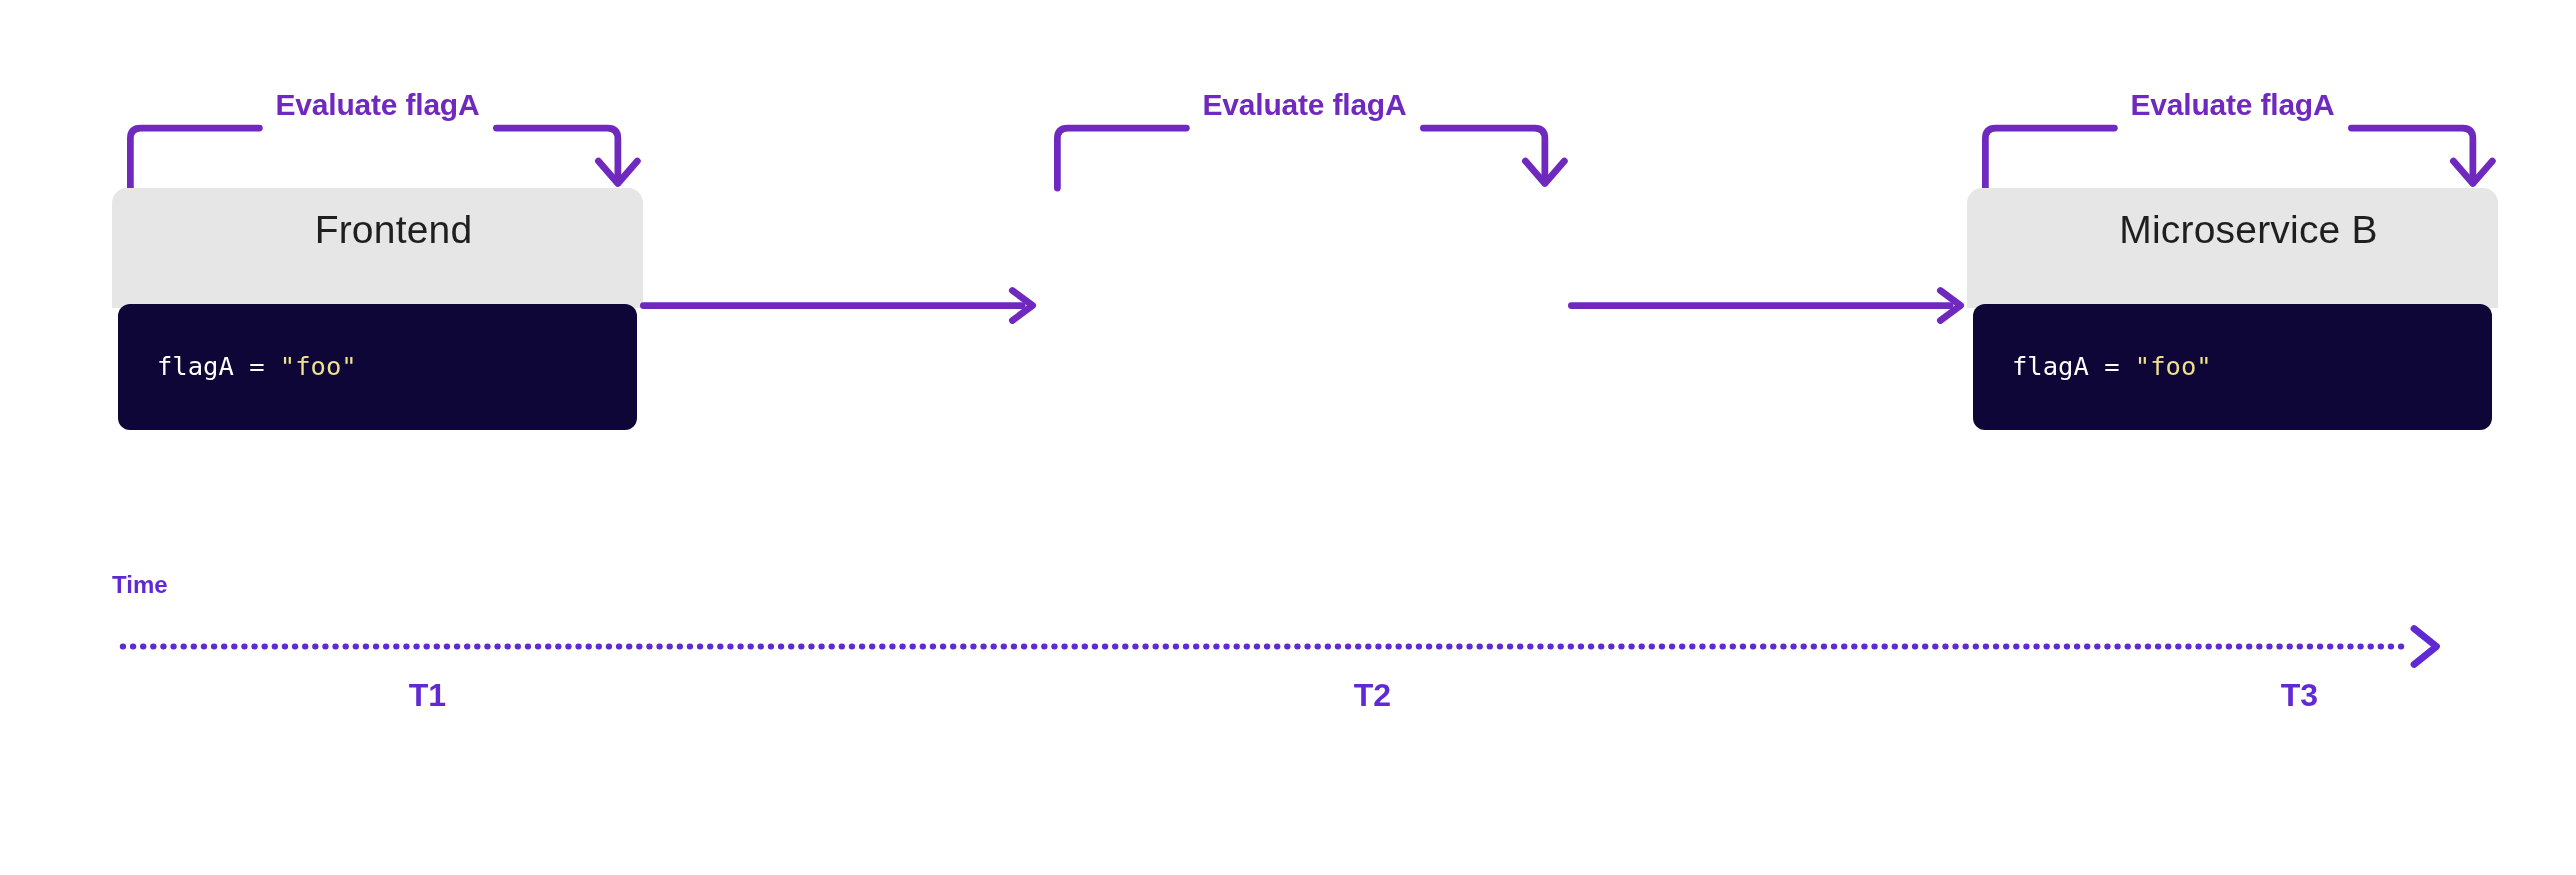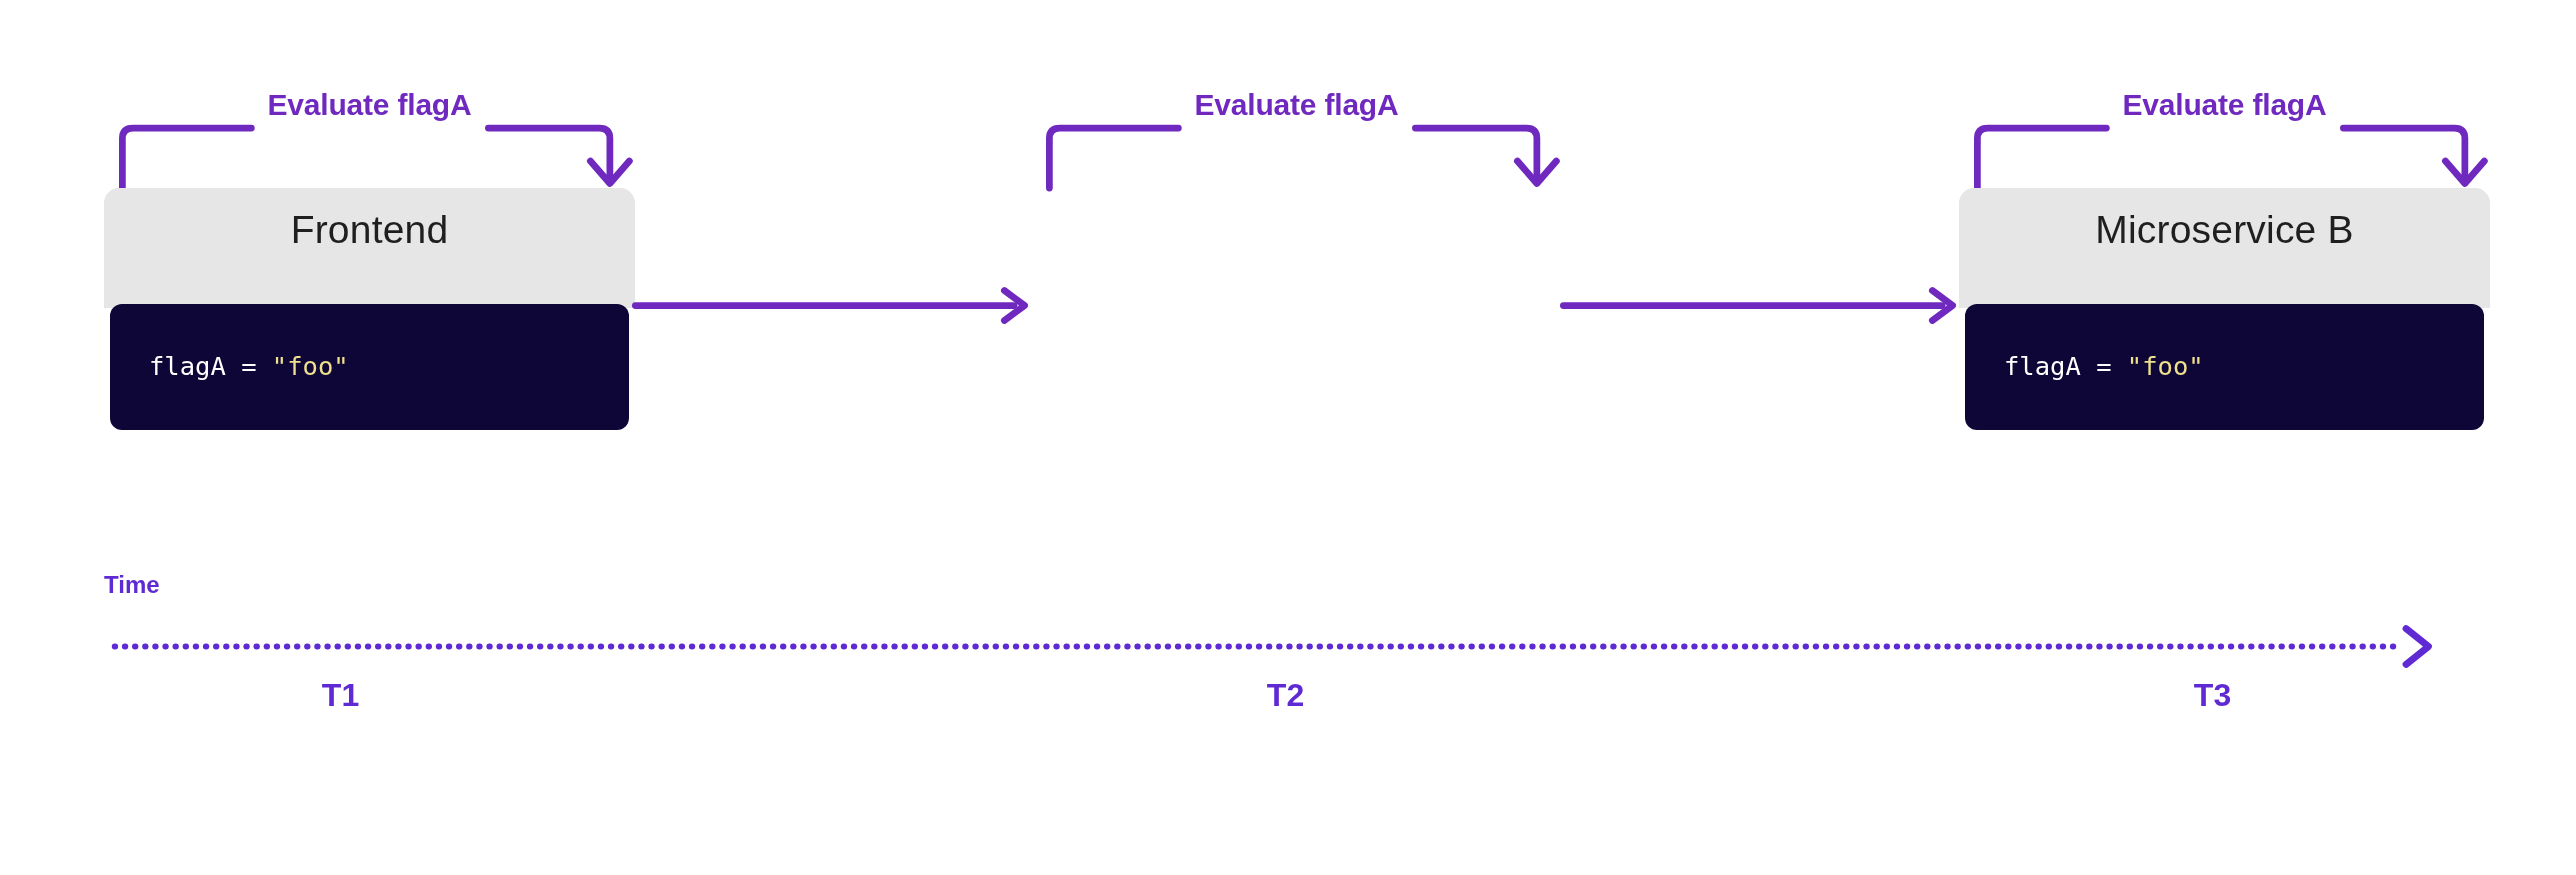--- a/index.html
+++ b/index.html
@@ -3,36 +3,37 @@
 <meta charset="utf-8">
 <style>
   html,body{margin:0;padding:0;}
   body{
     width:2576px;height:876px;
     background:#ffffff;
     font-family:"Liberation Sans", sans-serif;
     overflow:hidden;
     position:relative;
   }
-  #stage{position:absolute;left:0;top:0;width:2456px;height:876px;}
+  #stage{position:absolute;left:8px;top:0;width:2456px;height:876px;}
 
   
   .node{position:absolute;top:188px;width:531px;height:243px;}
   .node-header{
     position:absolute;left:0;top:0;width:531px;height:120px;
     background:#e6e6e6;
     border-radius:15px 15px 0 0;
     box-sizing:border-box;
   }
   .node-title{
     position:absolute;left:0;top:18px;width:531px;
     text-align:center;
     font-size:39px;font-weight:400;color:#1f1f1f;
     letter-spacing:0.2px;
     line-height:47px;
+    padding-left:16px;
   }
   .node-code{
     position:absolute;left:6px;top:116px;width:519px;height:126px;
     background:#0d0637;
     border-radius:12px;
     box-sizing:border-box;
   }
   .code-line{
     position:absolute;left:39px;top:47px;
     font-family:"DejaVu Sans Mono","Liberation Mono",monospace;
@@ -57,21 +58,21 @@
 
   
   .time-label{
     position:absolute;left:104px;top:565px;
     font-size:24px;font-weight:700;color:#5f2ad4;
     line-height:39px;
   }
   .timeline{position:absolute;left:113px;top:624px;width:2336px;height:45px;}
   .timeline svg{display:block;overflow:visible;}
   .tick{
-    position:absolute;top:676px;width:195px;text-align:center;
+    position:absolute;top:676px;width:195px;text-align:right;
     font-size:32px;font-weight:700;color:#5f2ad4;line-height:39px;
   }
 </style>
 </head>
 <body>
 
 <div id="stage">
 
   <div class="bracket" style="left:104px;">
     <svg width="531" height="99" viewBox="0 0 707 132" fill="none">

